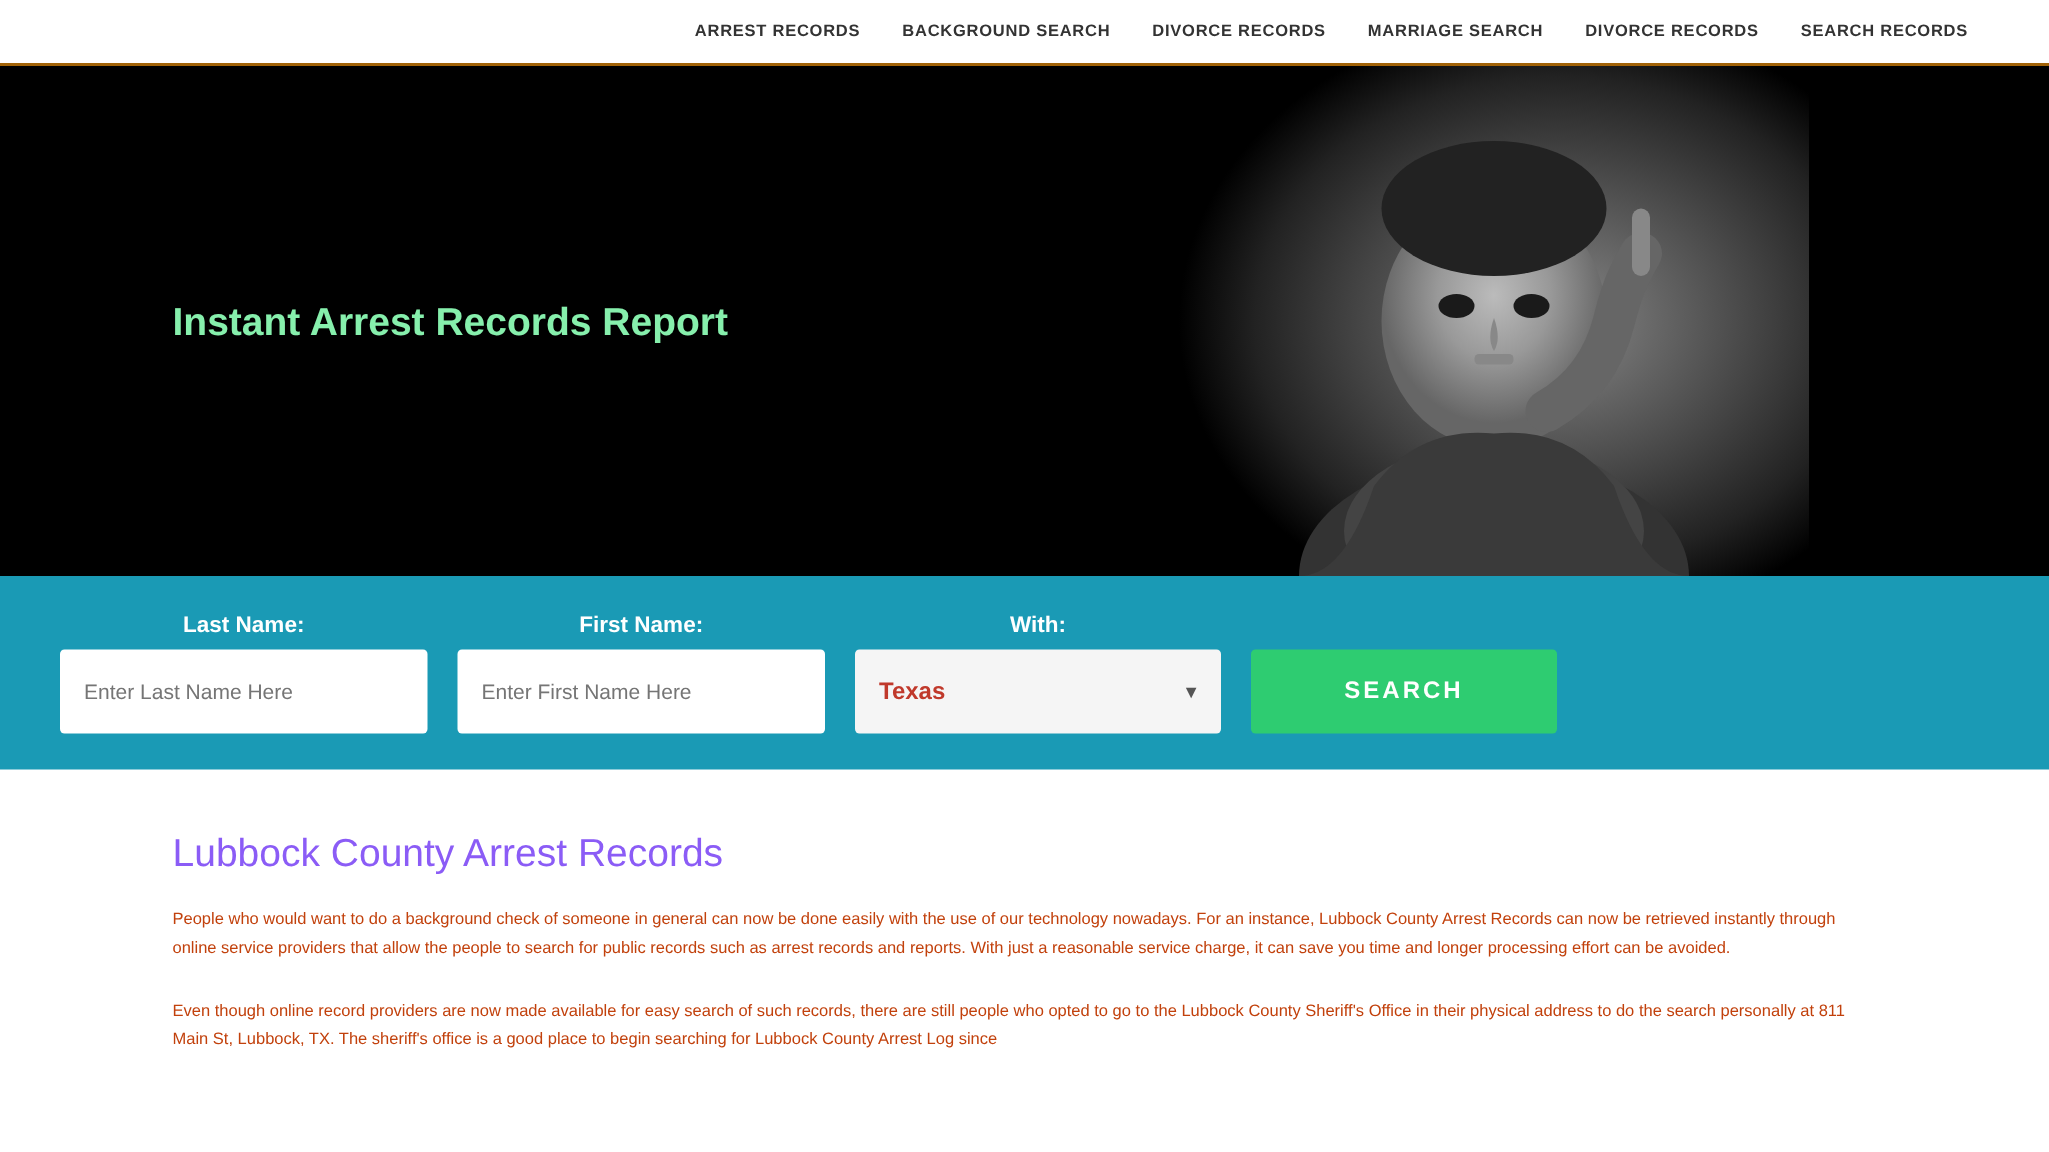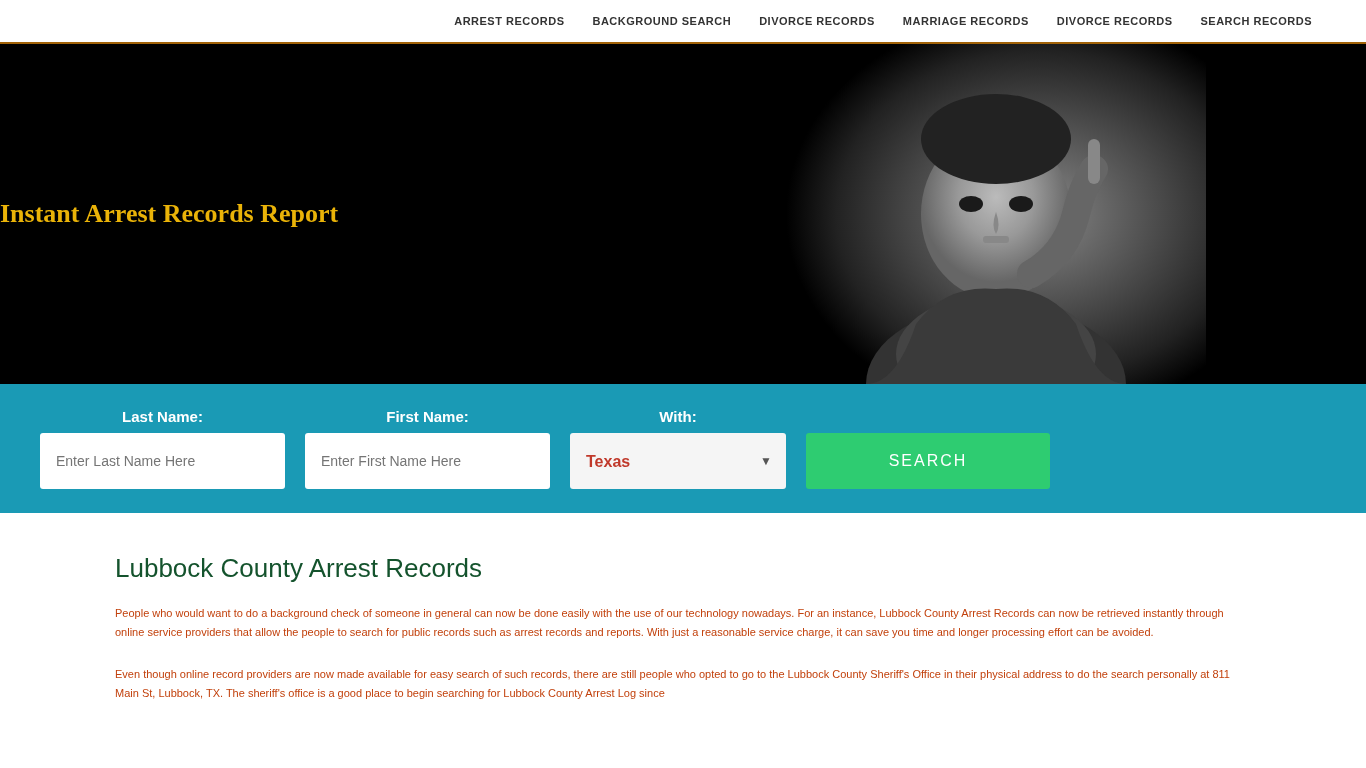--- a/index.html
+++ b/index.html
@@ -38,24 +38,24 @@
     .hero-overlay {
       position: absolute;
       left: 0; top: 0;
       width: 45%;
       height: 100%;
       background: linear-gradient(to right, #000 60%, transparent 100%);
     }
     .hero-title {
       position: relative;
       z-index: 2;
-      color: #eab308;
+      color: #86efac;
       font-size: 26px;
       font-weight: 700;
-      font-family: Liberation Serif, serif;
+      padding-left: 115px;
     }
 
     
     .search-bar {
       background: #1a9ab5;
       padding: 24px 40px;
       display: flex;
       align-items: flex-end;
       gap: 20px;
     }
@@ -74,21 +74,21 @@
       width: 245px;
       height: 56px;
       border: none;
       border-radius: 3px;
       padding: 0 16px;
       font-size: 14px;
       color: #aaa;
       outline: none;
     }
     .search-field select {
-      width: 216px;
+      width: 244px;
       height: 56px;
       border: none;
       border-radius: 3px;
       padding: 0 16px;
       font-size: 16px;
       font-weight: 700;
       color: #c0392b;
       background: #f5f5f5;
       outline: none;
       appearance: none;
@@ -103,42 +103,42 @@
       content: '▼';
       position: absolute;
       right: 14px;
       top: 50%;
       transform: translateY(-50%);
       font-size: 12px;
       color: #555;
       pointer-events: none;
     }
     .search-btn {
-      width: 244px;
+      width: 204px;
       height: 56px;
       background: #2ecc71;
       border: none;
       border-radius: 3px;
       color: #fff;
       font-size: 16px;
-      font-weight: 400;
+      font-weight: 700;
       letter-spacing: 2px;
       cursor: pointer;
       flex-shrink: 0;
     }
 
     
     .content {
       padding: 40px 115px 40px 115px;
       max-width: 1366px;
     }
     .content h2 {
       font-size: 26px;
       font-weight: 400;
-      color: #14532d;
+      color: #8b5cf6;
       margin-bottom: 20px;
     }
     .content p {
       font-size: 11px;
       line-height: 1.7;
       color: #c2410c;
       margin-bottom: 24px;
     }
 
     
@@ -151,21 +151,21 @@
       z-index: 1;
     }
   </style>
 </head>
 <body>
 
 <nav>
   <a>ARREST RECORDS</a>
   <a>BACKGROUND SEARCH</a>
   <a>DIVORCE RECORDS</a>
-  <a>MARRIAGE RECORDS</a>
+  <a>MARRIAGE SEARCH</a>
   <a>DIVORCE RECORDS</a>
   <a>SEARCH RECORDS</a>
 </nav>
 
 <div class="hero">
 
   <svg class="person-svg" viewBox="0 0 420 340" xmlns="http://www.w3.org/2000/svg">
     <defs>
       <radialGradient id="bgGrad" cx="60%" cy="50%" r="60%">
         <stop offset="0%" stop-color="#888"></stop>

